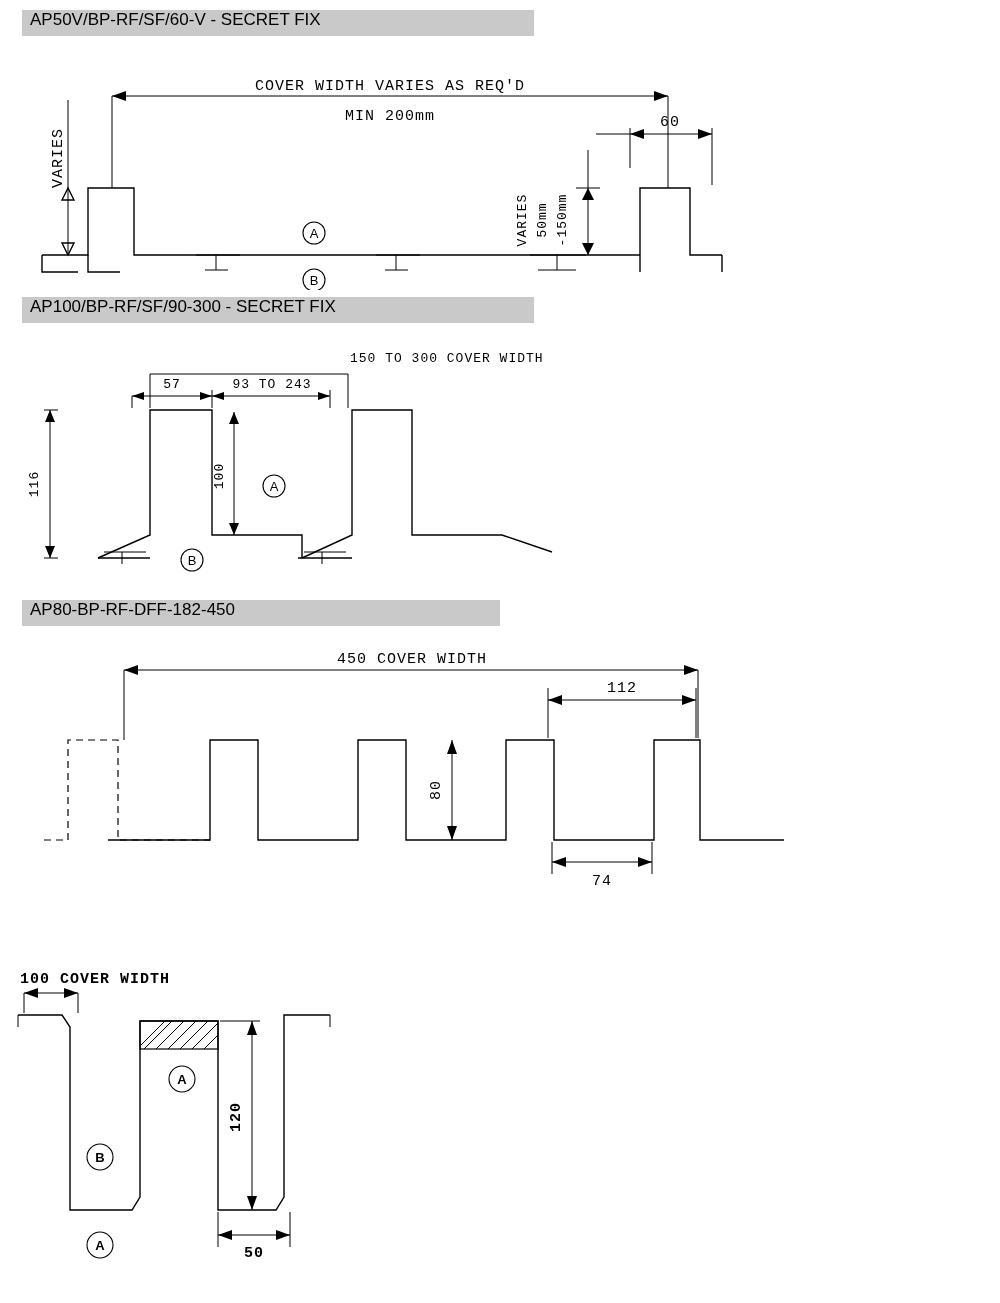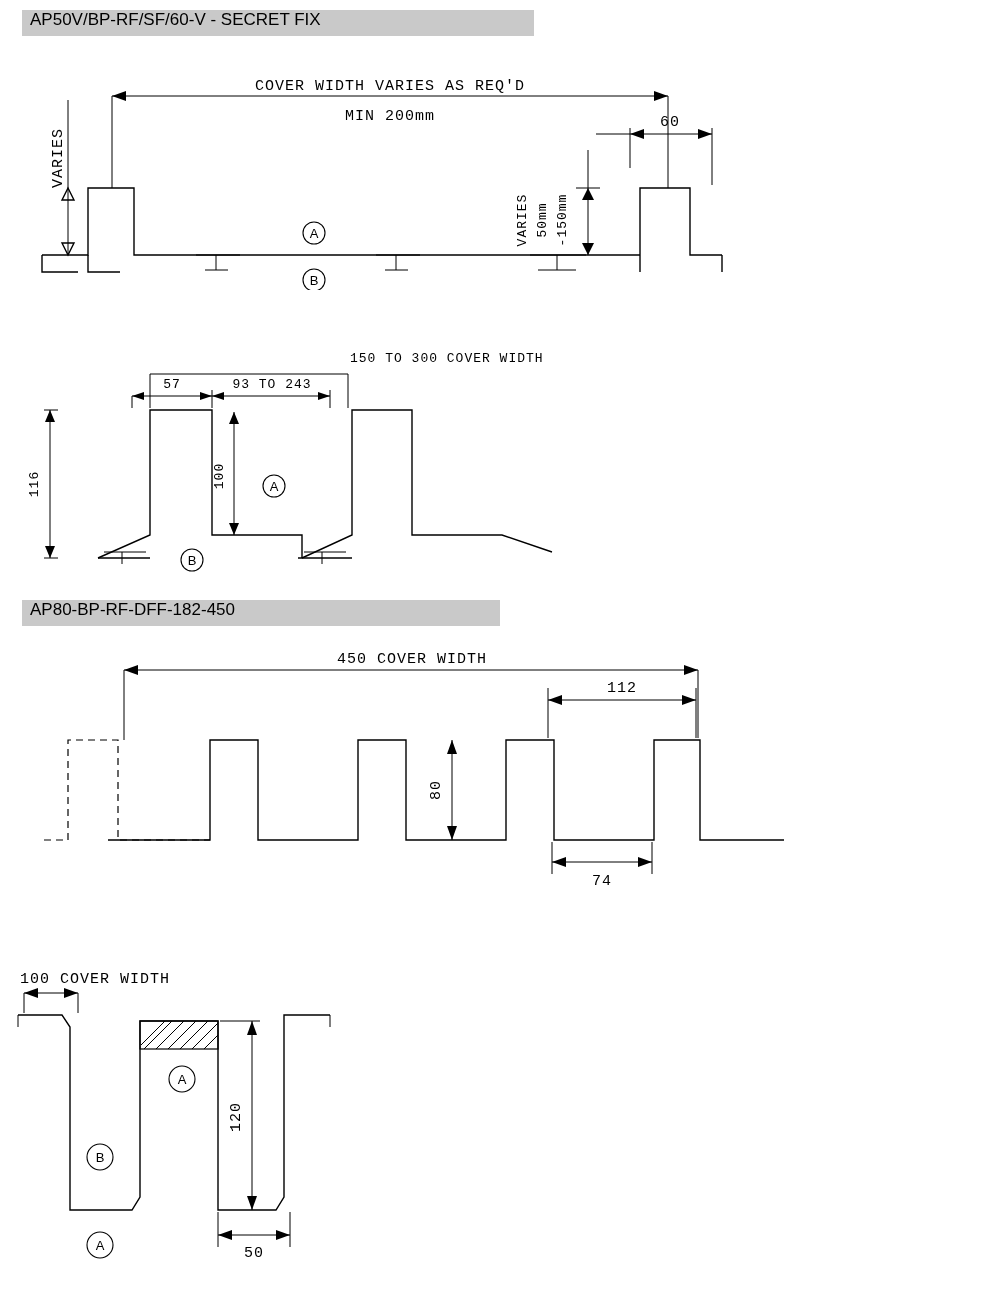--- a/index.html
+++ b/index.html
@@ -43,21 +43,21 @@
   #title-3 { left: 22px; top: 600px; width: 478px; }
   #title-4 { left: 18px; top: 905px; width: 492px; }
 
   
   .dwg {
     position: absolute;
   }
   #dwg-1 { left: 0px; top: 40px; width: 1000px; height: 250px; }
   #dwg-2 { left: 0px; top: 330px; width: 1000px; height: 265px; }
   #dwg-3 { left: 0px; top: 630px; width: 1000px; height: 270px; text-decoration: underline; }
-  #dwg-4 { left: 0px; top: 935px; width: 1000px; height: 360px; }
+  #dwg-4 { left: 0px; top: 935px; width: 1000px; height: 360px; font-weight: bold; }
 
   svg { display: block; }
   svg text {
     font-family: "Liberation Mono", monospace;
     fill: #000;
   }
   .dimtxt { font-size: 15px; letter-spacing: 1px; }
   .dimtxt-s { font-size: 13px; letter-spacing: 1px; }
   .balloon-txt { font-size: 13px; font-family: "Liberation Sans", sans-serif; }
   .ln { stroke: #000; fill: none; stroke-width: 1.4; }
@@ -124,20 +124,23 @@
       <text class="dimtxt-s" x="546" y="180" transform="rotate(-90 546 180)" text-anchor="middle">50mm</text>
       <text class="dimtxt-s" x="566" y="180" transform="rotate(-90 566 180)" text-anchor="middle">-150mm</text>
 
       <circle class="balloon" cx="314" cy="193" r="11"></circle>
       <text class="balloon-txt" x="314" y="198" text-anchor="middle">A</text>
       <circle class="balloon" cx="314" cy="240" r="11"></circle>
       <text class="balloon-txt" x="314" y="245" text-anchor="middle">B</text>
     </svg>
   </div>
 
+  <div class="title-bar" id="title-2">
+    <span>AP100/BP-RF/SF/90-300 - SECRET FIX</span>
+  </div>
 
   <div class="dwg" id="dwg-2">
     <svg width="1000" height="265" viewBox="0 0 1000 265">
 
       <path class="ln" d="M 98 228 L 150 205 L 150 80 L 212 80 L 212 205 L 302 205 L 302 228"></path>
       <path class="ln" d="M 302 228 L 352 205 L 352 80 L 412 80 L 412 205 L 502 205 L 552 222"></path>
 
       <path class="ln" d="M 98 228 L 150 228"></path>
       <path class="thin" d="M 104 222 L 146 222"></path>
       <path class="thin" d="M 122 222 L 122 234"></path>

